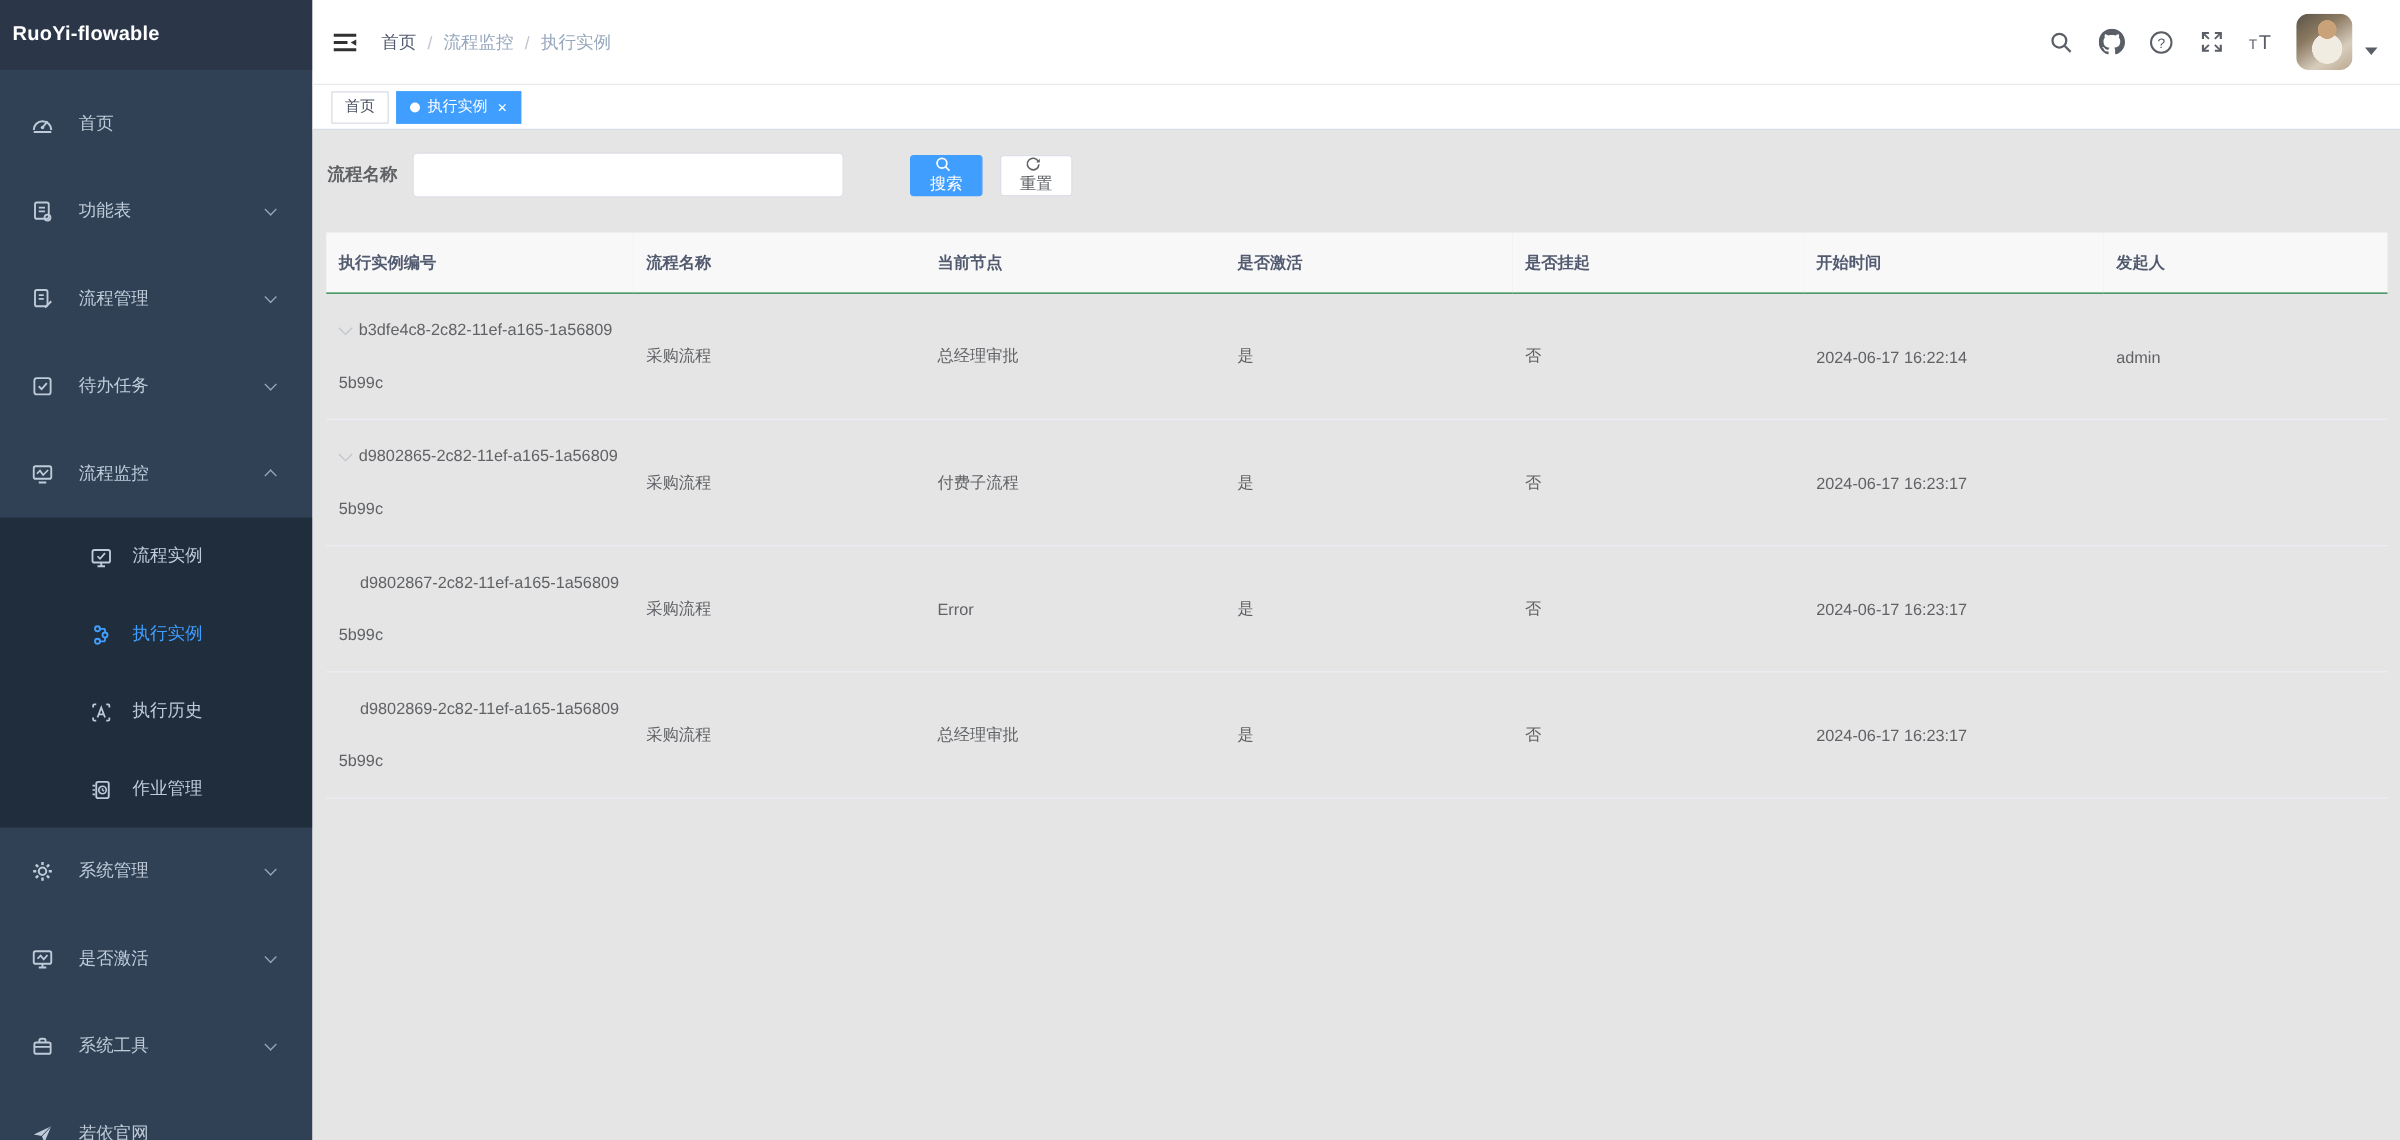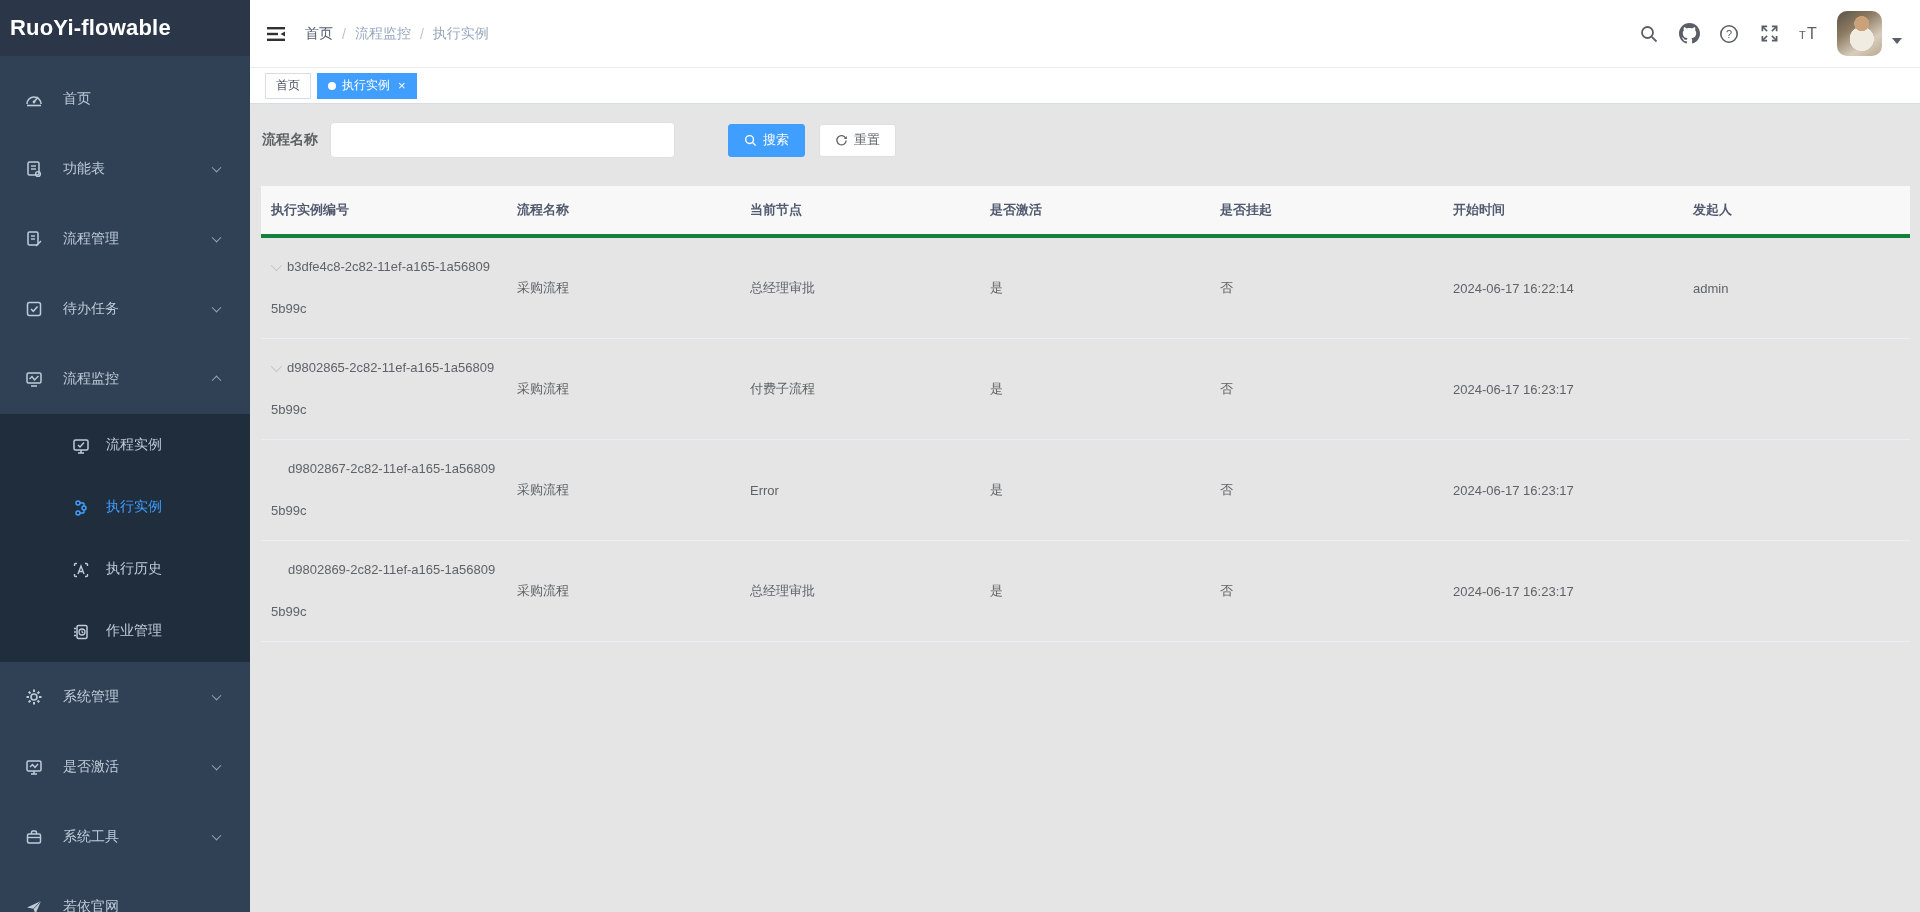--- a/index.html
+++ b/index.html
@@ -2,21 +2,21 @@
 <html><head>
 <meta charset="utf-8">
 <style>
   * { margin:0; padding:0; box-sizing:border-box; }
   html,body { width:1920px; height:912px; overflow:hidden; font-family:"Liberation Sans", sans-serif; background:#fff; }
   #app { display:flex; width:1920px; height:912px; }
 
   
   .sidebar { width:250px; min-width:250px; height:100%; background:#304156; overflow:hidden; }
   .logo { height:56px; display:flex; align-items:center; padding-left:10px; background:#2b3649; }
-  .logo span { color:#ffffff; font-size:22px; font-weight:bold; letter-spacing:0.2px; }
+  .logo span { color:#ffffff; font-size:16px; font-weight:bold; letter-spacing:0.2px; }
   .menu { padding-top:8px; }
   .menu-item { position:relative; height:70px; display:flex; align-items:center; padding-left:25px; cursor:pointer; color:#bfcbd9; }
   .menu-item .mi-icon { width:18px; height:18px; margin-right:20px; flex:none; }
   .menu-item .mi-label { font-size:14px; }
   .menu-item .chev { position:absolute; right:30px; top:50%; width:7px; height:7px; border-right:1.5px solid #97a8be; border-bottom:1.5px solid #97a8be; }
   .chev.down { transform:translateY(-70%) rotate(45deg); }
   .chev.up { transform:translateY(-30%) rotate(-135deg); }
   .submenu { background:#1f2d3d; }
   .submenu .menu-item { height:62px; padding-left:72px; }
   .submenu .mi-icon { width:16px; height:16px; margin-right:18px; }
@@ -47,27 +47,27 @@
   .tag { display:flex; align-items:center; height:26px; padding:0 10px; border:1px solid #d8dce5; background:#fff; color:#495060; font-size:12px; margin-right:6px; cursor:pointer; }
   .tag.active { background:#409eff; border-color:#409eff; color:#fff; }
   .tag .dot { width:8px; height:8px; border-radius:50%; background:#fff; margin-right:6px; }
   .tag .tag-close { margin-left:8px; font-size:13px; line-height:1; color:#fff; cursor:pointer; }
 
   .content { flex:1; padding:14px 10px 0 11px; background:#e5e5e5; overflow:hidden; }
 
   .search-row { display:flex; align-items:center; margin:4px 0 0 1px; }
   .search-label { font-size:14px; font-weight:bold; color:#606266; margin-right:12px; }
   .search-input { width:345px; height:36px; border:1px solid #dcdfe6; border-radius:4px; padding:0 12px; font-size:13px; color:#606266; outline:none; }
-  .btn { display:inline-flex; align-items:center; justify-content:center; height:33px; padding:0 15px; border-radius:3px; font-size:13px; cursor:pointer; }
+  .btn { display:inline-flex; align-items:center; justify-content:center; height:33px; padding:0 15px; border-radius:3px; font-size:13px; cursor:pointer;flex-direction:column; }
   .btn-primary { background:#409eff; border:1px solid #409eff; color:#fff; margin-left:53px; }
   .btn-plain { background:#fff; border:1px solid #dcdfe6; color:#606266; margin-left:14px; }
   .btn .b-icon { margin-right:6px; display:flex; }
 
   table.grid { width:100%; border-collapse:collapse; table-layout:fixed; margin-top:28px; }
-  .grid th { background:#f8f8f9; color:#515a6e; font-size:13px; font-weight:bold; text-align:left; padding:15px 10px; border-bottom:4px solid #15803d; }
+  .grid th { background:#f8f8f9; color:#515a6e; font-size:13px; font-weight:bold; text-align:left; padding:15px 10px; border-bottom:1px solid #15803d; }
   .grid td { font-size:13px; color:#606266; padding:8px 10px; border-bottom:1px solid #ebeef5; height:82px; vertical-align:middle; word-break:break-all; }
   .grid td.cell-id { line-height:42px; }
   .expand-arrow { display:inline-block; width:8px; height:8px; border-right:1.5px solid #c0c4cc; border-bottom:1.5px solid #c0c4cc; transform:rotate(45deg) translateY(-2px); margin-right:8px; cursor:pointer; }
   .expand-placeholder { display:inline-block; width:17px; }
 </style>
 </head>
 <body>
 
 <div id="app">
 

